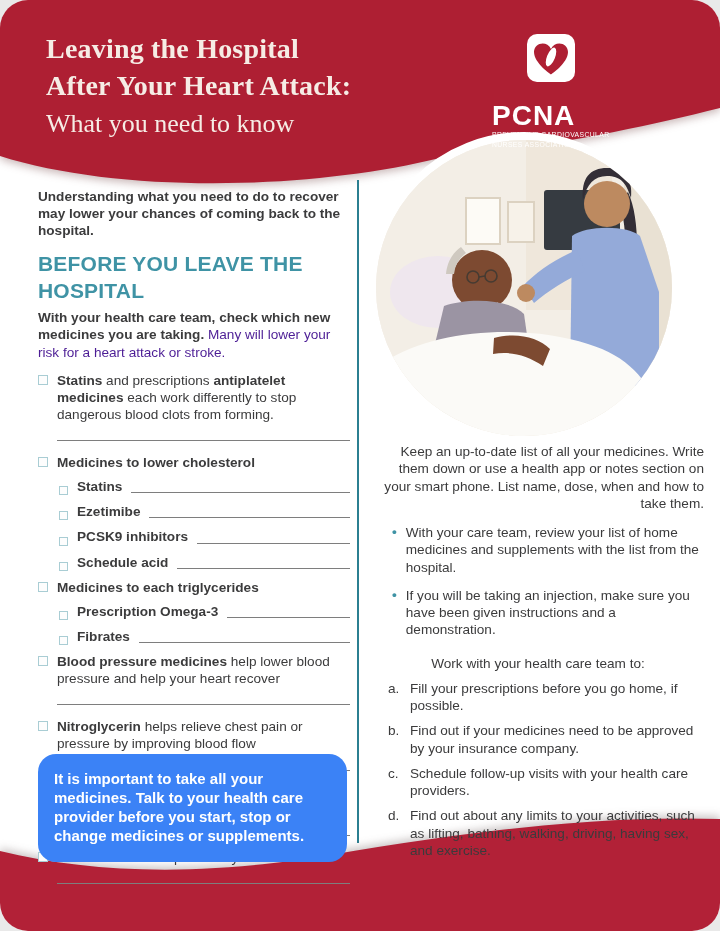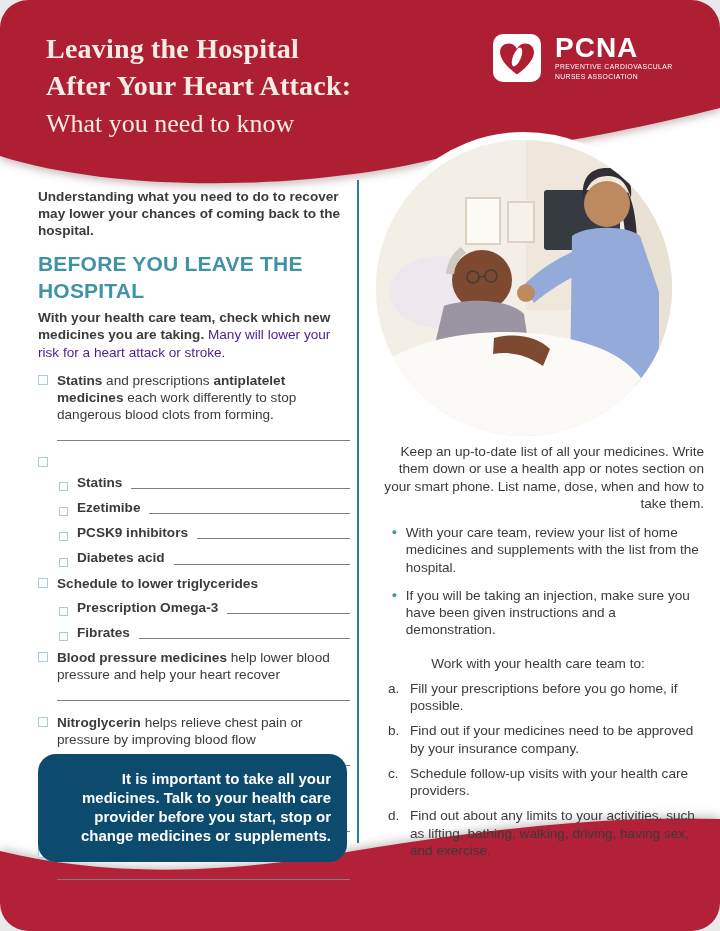--- a/index.html
+++ b/index.html
@@ -15,21 +15,21 @@
   .footer-wave { position:absolute; bottom:0; left:0; z-index:2;
     filter:drop-shadow(0 -3px 4px rgba(80,60,60,.3)); }
 
   .header-text { position:absolute; left:46px; top:30px; z-index:3; color:#f6ece5; }
   .header-text .t-line { font-family:"Liberation Serif", serif; font-weight:700;
     font-size:28px; line-height:37px; letter-spacing:.2px; }
   .header-text .t-sub { font-family:"Liberation Serif", serif; font-weight:400;
     font-size:26px; line-height:36px; margin-top:2px; }
 
   
-  .logo { position:absolute; left:492px; top:33px; z-index:3; display:flex; gap:13px; align-items:center; color:#fff; }
+  .logo { position:absolute; left:492px; top:33px; z-index:3; display:flex; gap:20px; align-items:center; color:#fff;flex-direction:column; }
   .logo-text-acronym { font-size:28px; font-weight:700; letter-spacing:1px; line-height:26px; }
   .logo-text-sub { font-size:6.8px; letter-spacing:.4px; line-height:8px; margin-top:2px; }
 
   
   .photo-circle { position:absolute; left:368px; top:132px; z-index:2;
     width:312px; height:312px; border-radius:50%; border:8px solid #fff;
     overflow:hidden; background:#f3eee6; }
 
   
   .divider { position:absolute; left:357px; top:180px; width:2px; height:663px;
@@ -54,22 +54,22 @@
     border:1.5px solid #a9cdd4; background:#fdfdfd; }
   .cb-sm { width:9px; height:9px; margin-top:4px; }
   .ck-text b { font-weight:700; }
   .write-line { border-bottom:1.5px solid #7e7e7e; margin:17px 0 13px 19px; }
   .ck-sub { display:flex; gap:9px; margin:0 0 8px 21px; align-items:flex-end; }
   .sub-label { font-weight:700; white-space:nowrap; }
   .sub-line { flex:1 1 auto; border-bottom:1.5px solid #7e7e7e; margin-bottom:2px; }
 
   
   .important-box { position:absolute; left:38px; top:754px; width:309px; z-index:4;
-    background:#0c4a6e; border-radius:18px; color:#fff; font-weight:700;
-    font-size:15px; line-height:1.27; text-align:right; padding:15px 16px 17px; }
+    background:#3b82f6; border-radius:18px; color:#fff; font-weight:700;
+    font-size:15px; line-height:1.27; text-align:left; padding:15px 16px 17px; }
 
   
   .para { margin-bottom:12px;text-align:right; }
   .bullet-row { display:flex; gap:9px; margin:0 0 11px 20px; }
   .bullet-dot { color:#3f93a5; font-weight:700; line-height:1.2; }
   .work-with { margin:16px 0 8px 0;text-align:center; }
   .step-row { display:flex; gap:6px; margin:0 0 8px 16px; }
   .step-letter { flex:0 0 16px; }
 </style>
 </head>
@@ -145,45 +145,46 @@
     <p class="lead"><span class="lead-bold">With your health care team, check which new medicines you are taking. </span><span class="lead-accent">Many will lower your risk for a heart attack or stroke.</span></p>
 
     <div class="ck-item">
       <span class="cb"></span>
       <div class="ck-text"><b>Statins</b><span> and prescriptions </span><b>antiplatelet medicines</b><span> each work differently to stop dangerous blood clots from forming.</span></div>
     </div>
     <div class="write-line"></div>
 
     <div class="ck-item">
       <span class="cb"></span>
+      <div class="ck-text"><b>Medicines to lower cholesterol</b></div>
     </div>
     <div class="ck-sub">
       <span class="cb cb-sm"></span>
       <b class="sub-label">Statins</b>
       <span class="sub-line"></span>
     </div>
     <div class="ck-sub">
       <span class="cb cb-sm"></span>
       <b class="sub-label">Ezetimibe</b>
       <span class="sub-line"></span>
     </div>
     <div class="ck-sub">
       <span class="cb cb-sm"></span>
       <b class="sub-label">PCSK9 inhibitors</b>
       <span class="sub-line"></span>
     </div>
     <div class="ck-sub">
       <span class="cb cb-sm"></span>
-      <b class="sub-label">Diabetes acid</b>
-      <span class="sub-line"></span>
-    </div>
-
-    <div class="ck-item">
-      <span class="cb"></span>
-      <div class="ck-text"><b>Schedule to lower triglycerides</b></div>
+      <b class="sub-label">Schedule acid</b>
+      <span class="sub-line"></span>
+    </div>
+
+    <div class="ck-item">
+      <span class="cb"></span>
+      <div class="ck-text"><b>Medicines to each triglycerides</b></div>
     </div>
     <div class="ck-sub">
       <span class="cb cb-sm"></span>
       <b class="sub-label">Prescription Omega-3</b>
       <span class="sub-line"></span>
     </div>
     <div class="ck-sub">
       <span class="cb cb-sm"></span>
       <b class="sub-label">Fibrates</b>
       <span class="sub-line"></span>

